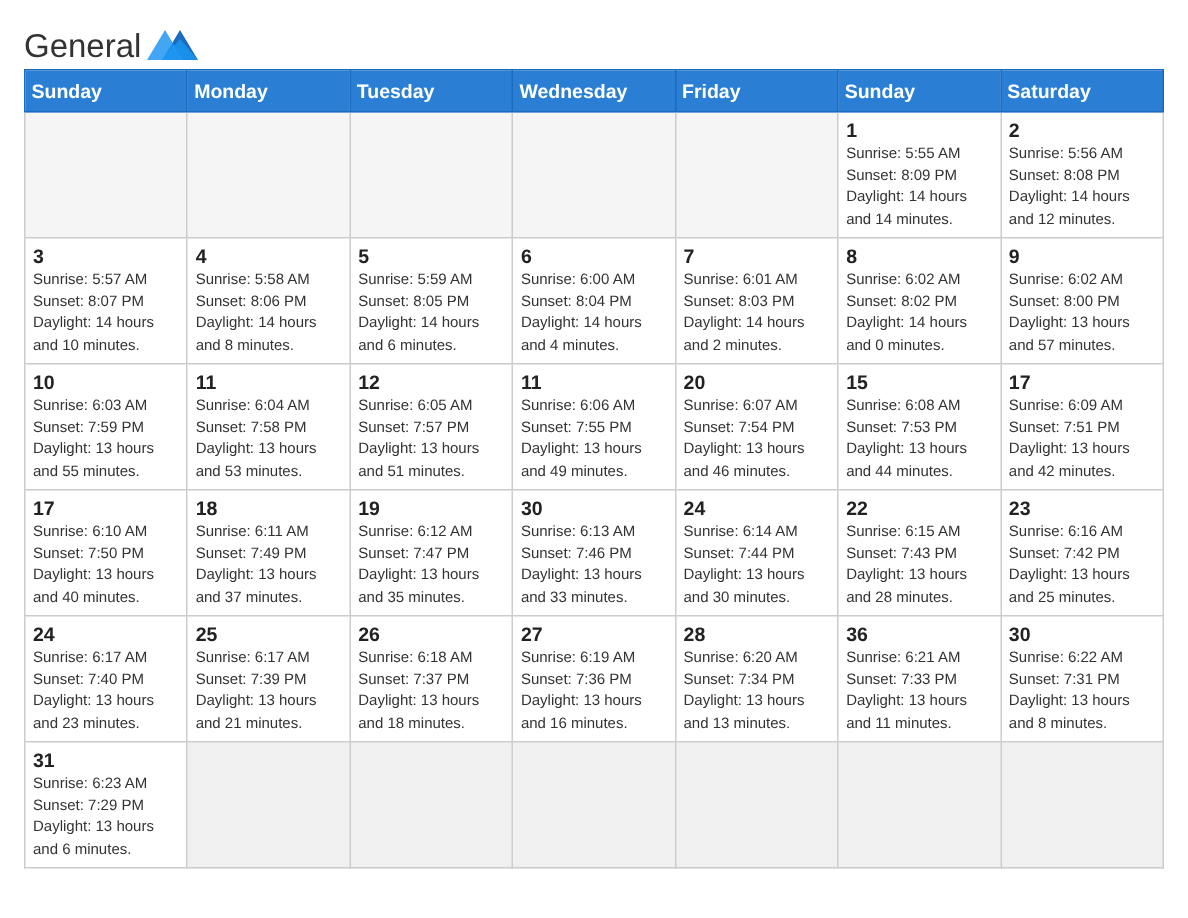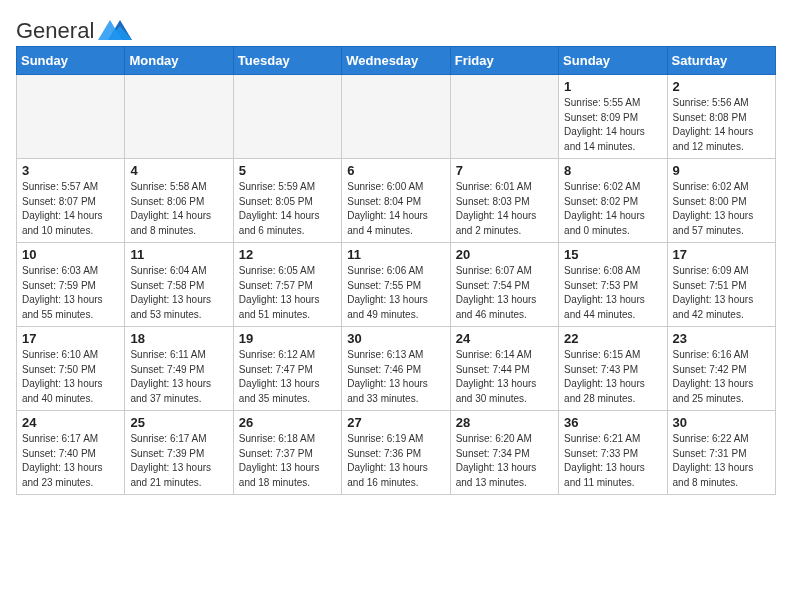--- a/index.html
+++ b/index.html
@@ -240,14 +240,26 @@
         </td>
         <td>
           <span class="day-number">36</span>
           <div class="day-info">Sunrise: 6:21 AM<br>Sunset: 7:33 PM<br>Daylight: 13 hours and 11 minutes.</div>
         </td>
         <td>
           <span class="day-number">30</span>
           <div class="day-info">Sunrise: 6:22 AM<br>Sunset: 7:31 PM<br>Daylight: 13 hours and 8 minutes.</div>
         </td>
       </tr>
+      <tr>
+        <td>
+          <span class="day-number">31</span>
+          <div class="day-info">Sunrise: 6:23 AM<br>Sunset: 7:29 PM<br>Daylight: 13 hours and 6 minutes.</div>
+        </td>
+        <td class="last-row"></td>
+        <td class="last-row"></td>
+        <td class="last-row"></td>
+        <td class="last-row"></td>
+        <td class="last-row"></td>
+        <td class="last-row"></td>
+      </tr>
     </tbody>
 </table>
 
 </body></html>

